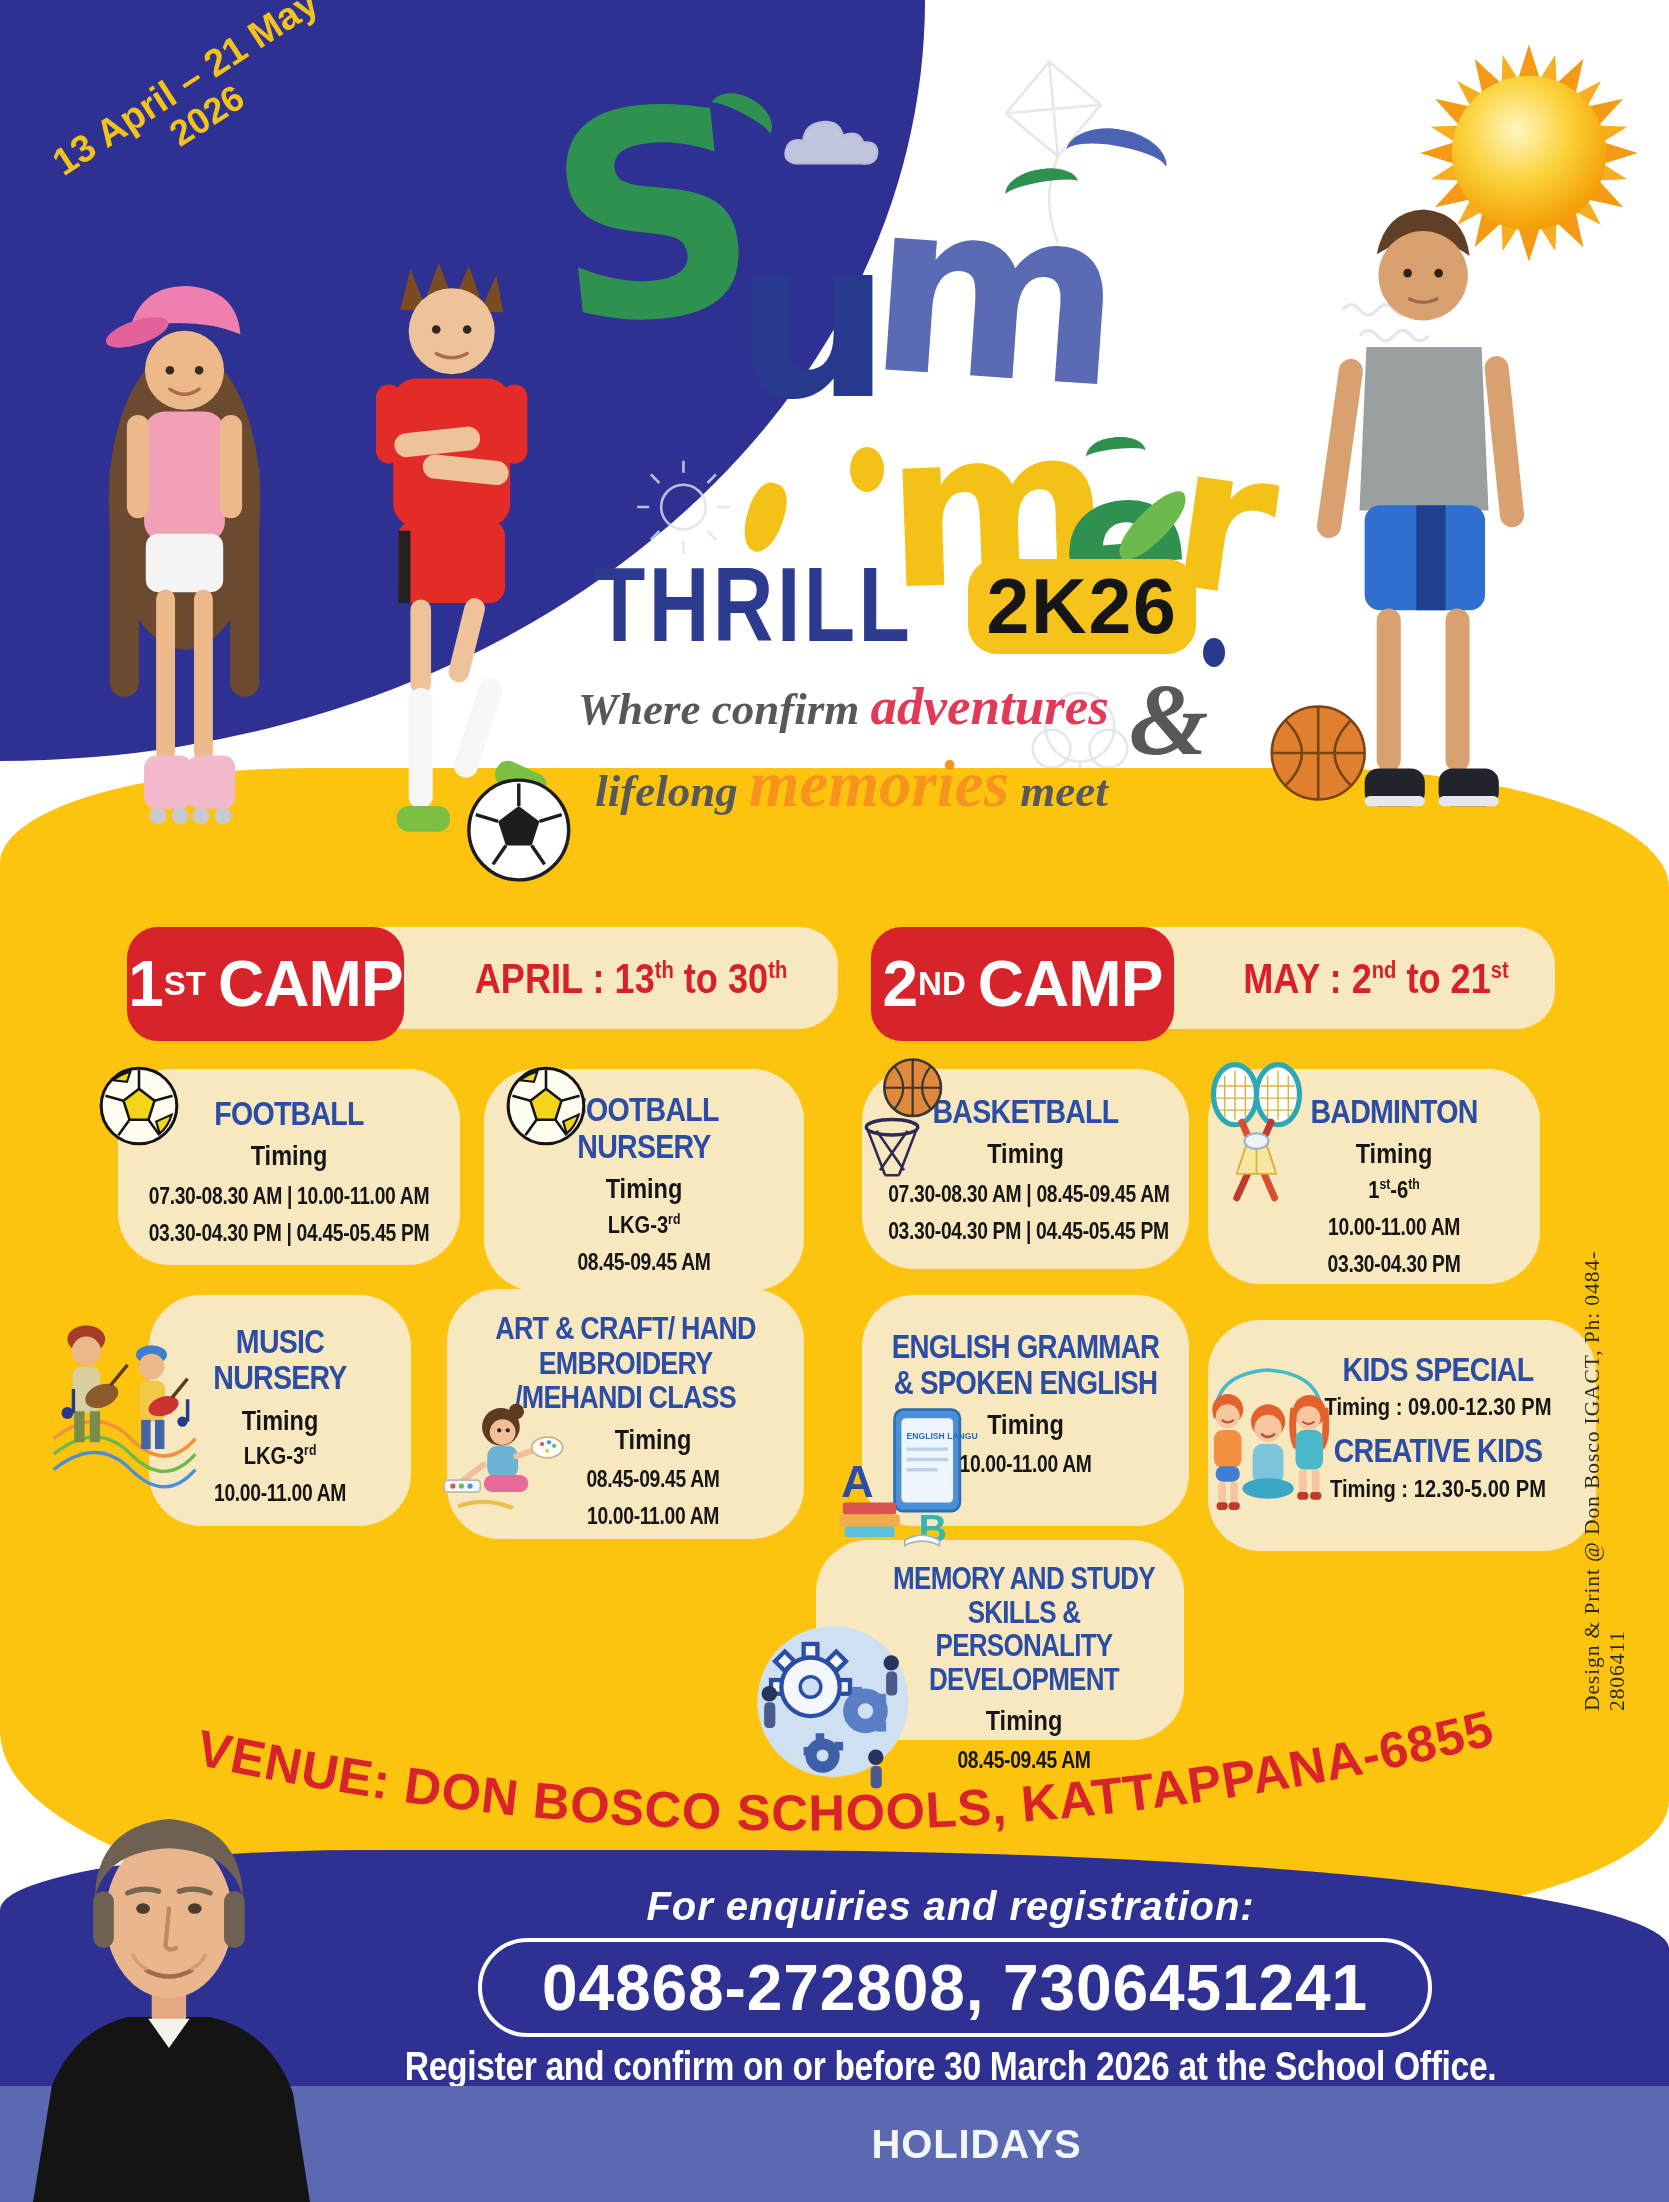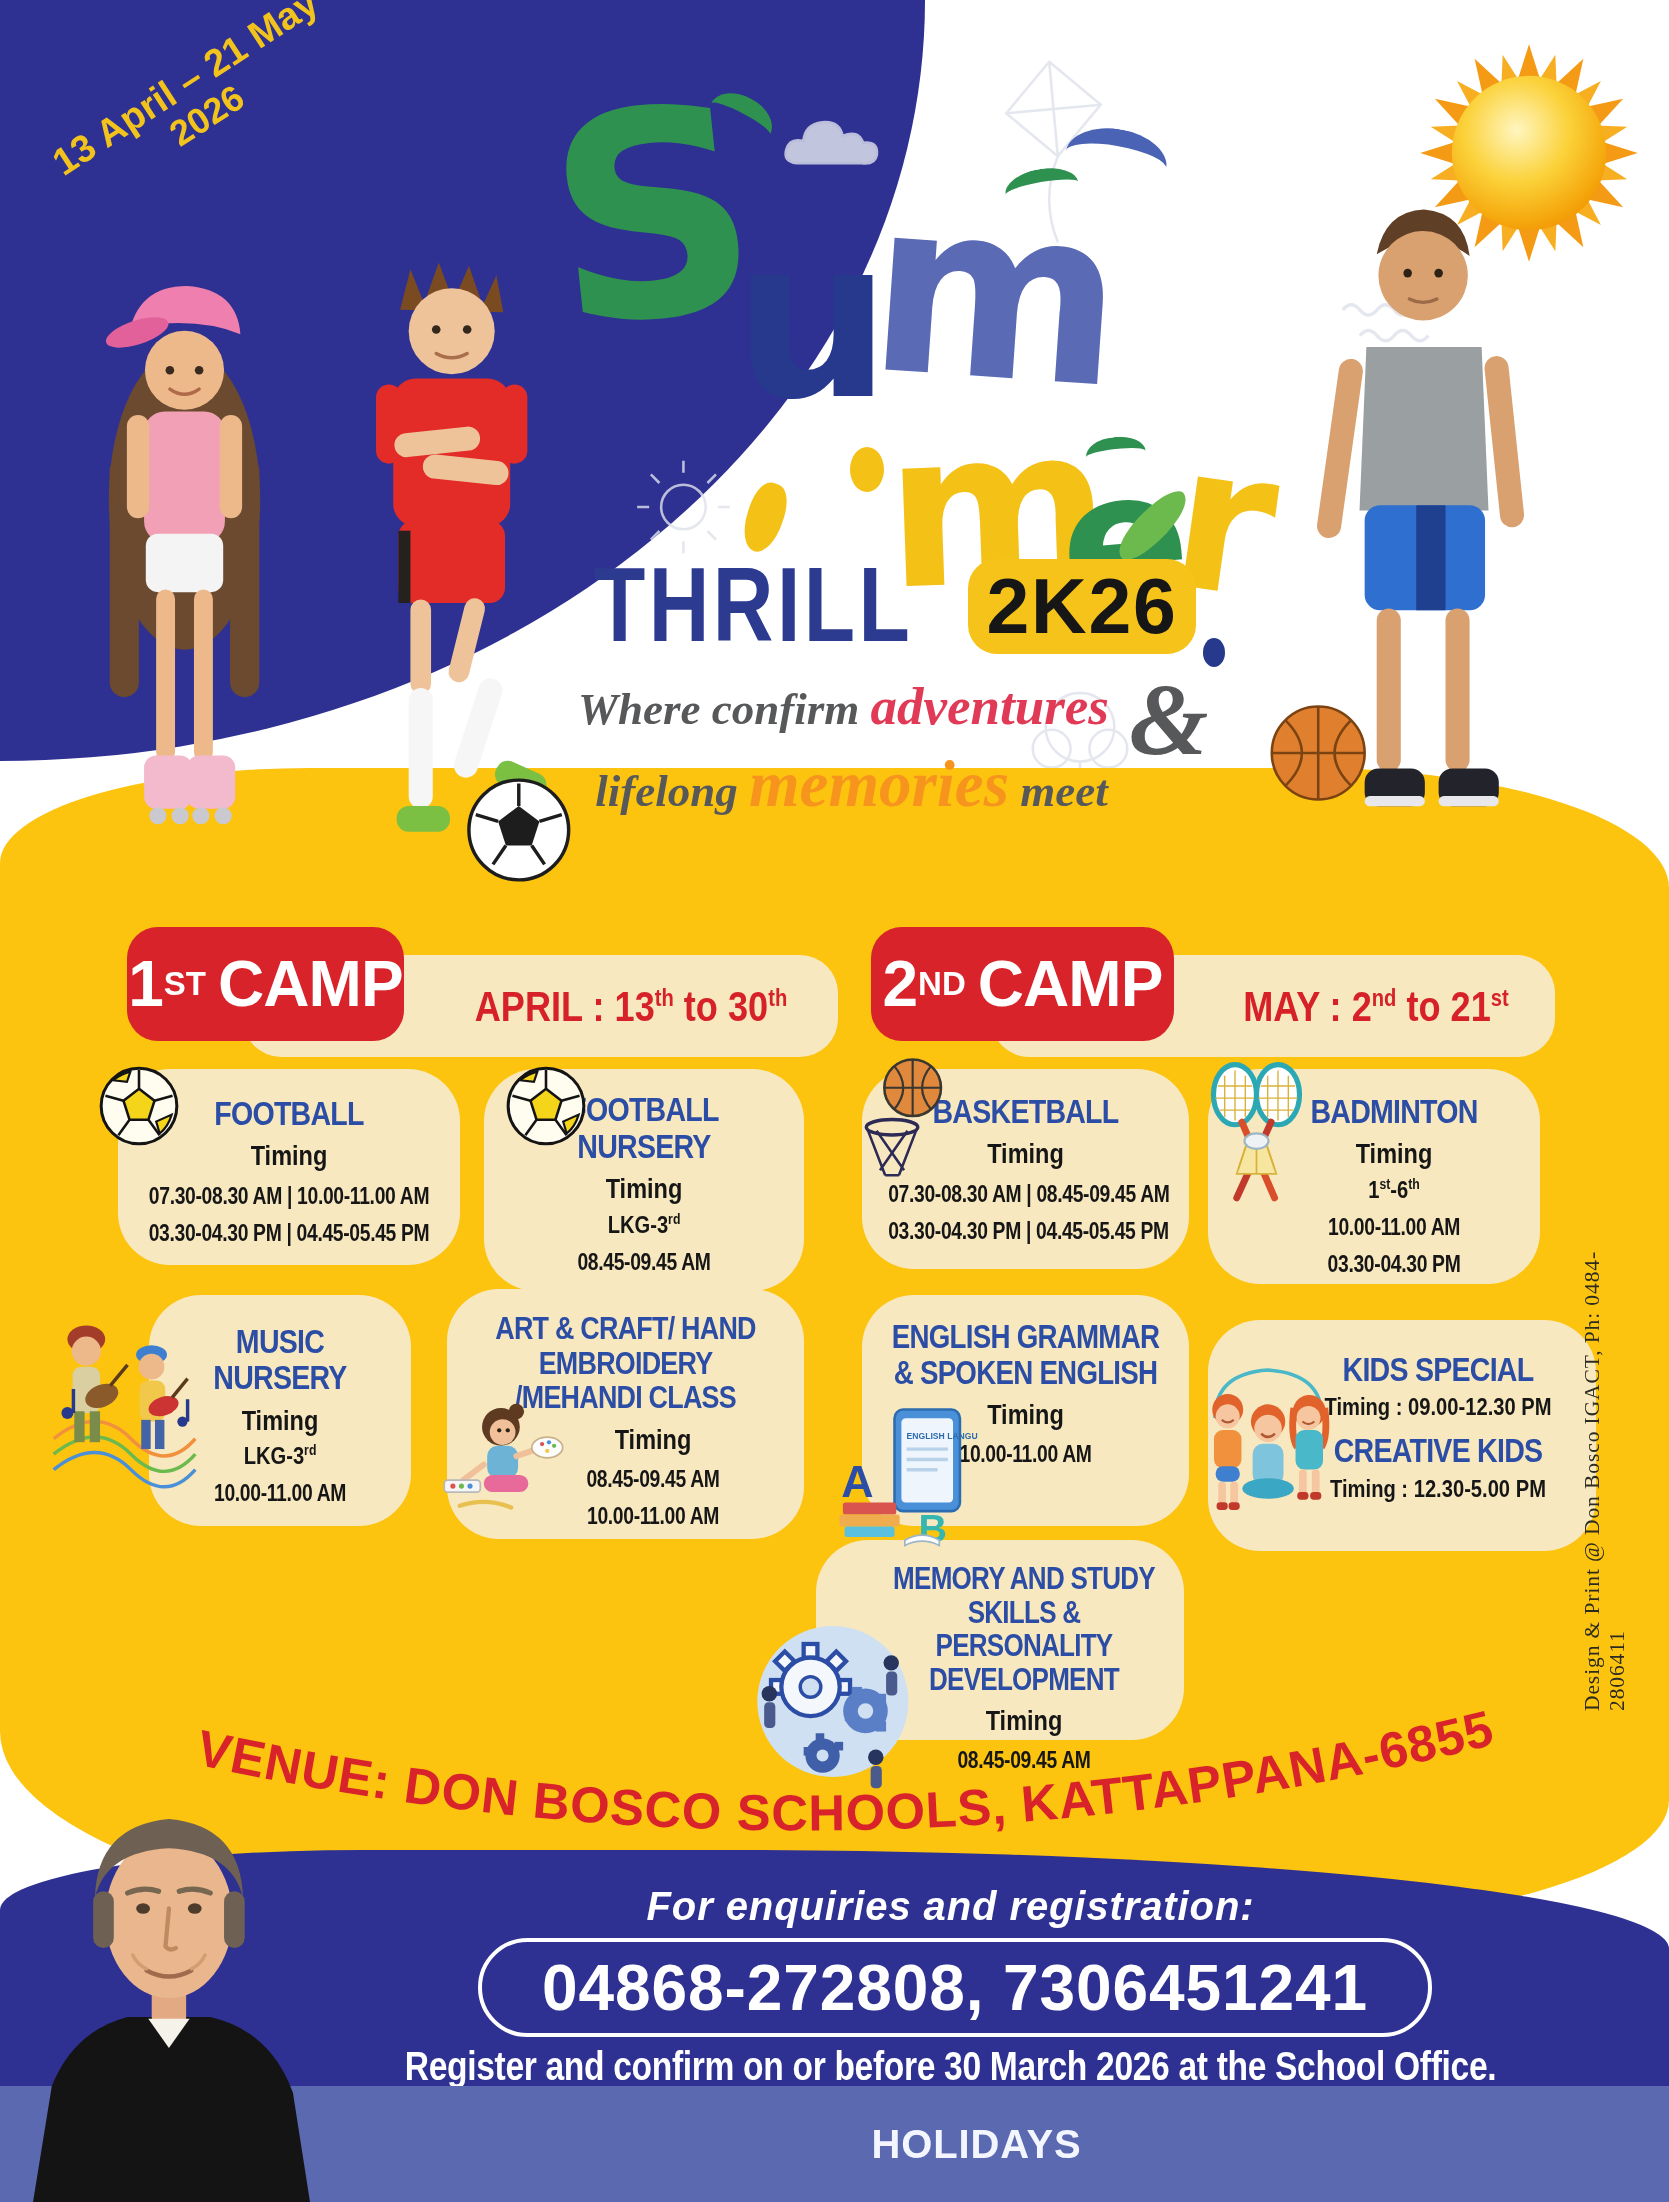--- a/index.html
+++ b/index.html
@@ -51,21 +51,21 @@
   .tag-orange{color:#f7941d;font-size:65px;}
   .tag-amp{position:absolute;left:1129px;top:661px;font-size:102px;color:#57585a;}
 
   
   .yellow{position:absolute;left:0;top:768px;width:1669px;height:1161px;background:#fcc30f;z-index:2;
     border-top-left-radius:310px 95px;border-top-right-radius:361px 120px;
     border-bottom-left-radius:602px 198px;border-bottom-right-radius:447px 129px;}
 
   
   .pill{position:absolute;background:#f8e8bf;border-radius:38px;z-index:3;display:flex;align-items:center;justify-content:center;
-    color:#d62128;font-weight:800;font-size:43px;height:102px;top:927px;margin-top:28px;}
+    color:#d62128;font-weight:800;font-size:43px;height:102px;top:927px;}
   .pill sup{font-size:24px;font-weight:800;}
   .pill .cx{white-space:nowrap;}
   .pill1{left:243px;width:595px;padding-left:181px;box-sizing:border-box;}
   .pill2{left:991px;width:564px;padding-left:206px;box-sizing:border-box;}
   .badge{position:absolute;top:927px;height:114px;background:#d8232a;border-radius:31px;z-index:4;
     display:flex;align-items:center;justify-content:center;color:#ffffff;font-weight:800;font-size:64px;white-space:nowrap;}
   .badge1{left:127px;width:277px;}
   .badge2{left:871px;width:303px;}
   .badge sup{font-size:33px;margin-right:8.6px;}
   .badge .bword{margin-left:3.4px;letter-spacing:-0.9px;}
@@ -80,21 +80,21 @@
   .cgrade sup,.ctime sup{font-size:14.6px;}
   .icon{position:absolute;z-index:4;}
 
   .card-football{left:118px;top:1069px;width:342px;height:196px;padding-top:26px;}
   .card-nursery{left:484px;top:1069px;width:320px;height:222px;padding-top:22.4px;}
   .card-basketball{left:862px;top:1069px;width:327px;height:200px;padding-top:24px;}
   .card-badminton{left:1208px;top:1069px;width:332px;height:215px;padding-top:24px;padding-left:40px;}
   .card-music{left:149px;top:1295px;width:262px;height:231px;padding-top:27.5px;}
   .card-art{left:447px;top:1289px;width:357px;height:250px;padding-top:22.4px;}
   .card-art .lower{padding-left:55px;}
-  .card-english{left:862px;top:1295px;width:327px;height:231px;padding-top:24px;}
+  .card-english{left:862px;top:1295px;width:327px;height:231px;padding-top:34px;}
   .card-kids{left:1208px;top:1295px;width:388px;height:231px;padding-top:31px;padding-left:72px;margin-top:25px;}
   .card-kids .ctitle2{color:#2b4da5;font-weight:800;font-size:34px;margin-top:10.3px;letter-spacing:-0.9px;}
   .card-kids .ctimek{font-weight:700;font-size:24px;margin-top:5.2px;white-space:nowrap;}
   .card-memory{left:816px;top:1540px;width:368px;height:200px;padding-top:22.4px;padding-left:48px;}
 
   
   .credit{position:absolute;left:1580px;top:1246px;height:465px;z-index:4;writing-mode:vertical-rl;
     transform:rotate(180deg);font-family:"Liberation Serif",serif;font-size:21.5px;color:#2b2b20;letter-spacing:0.9px;}
 
   

